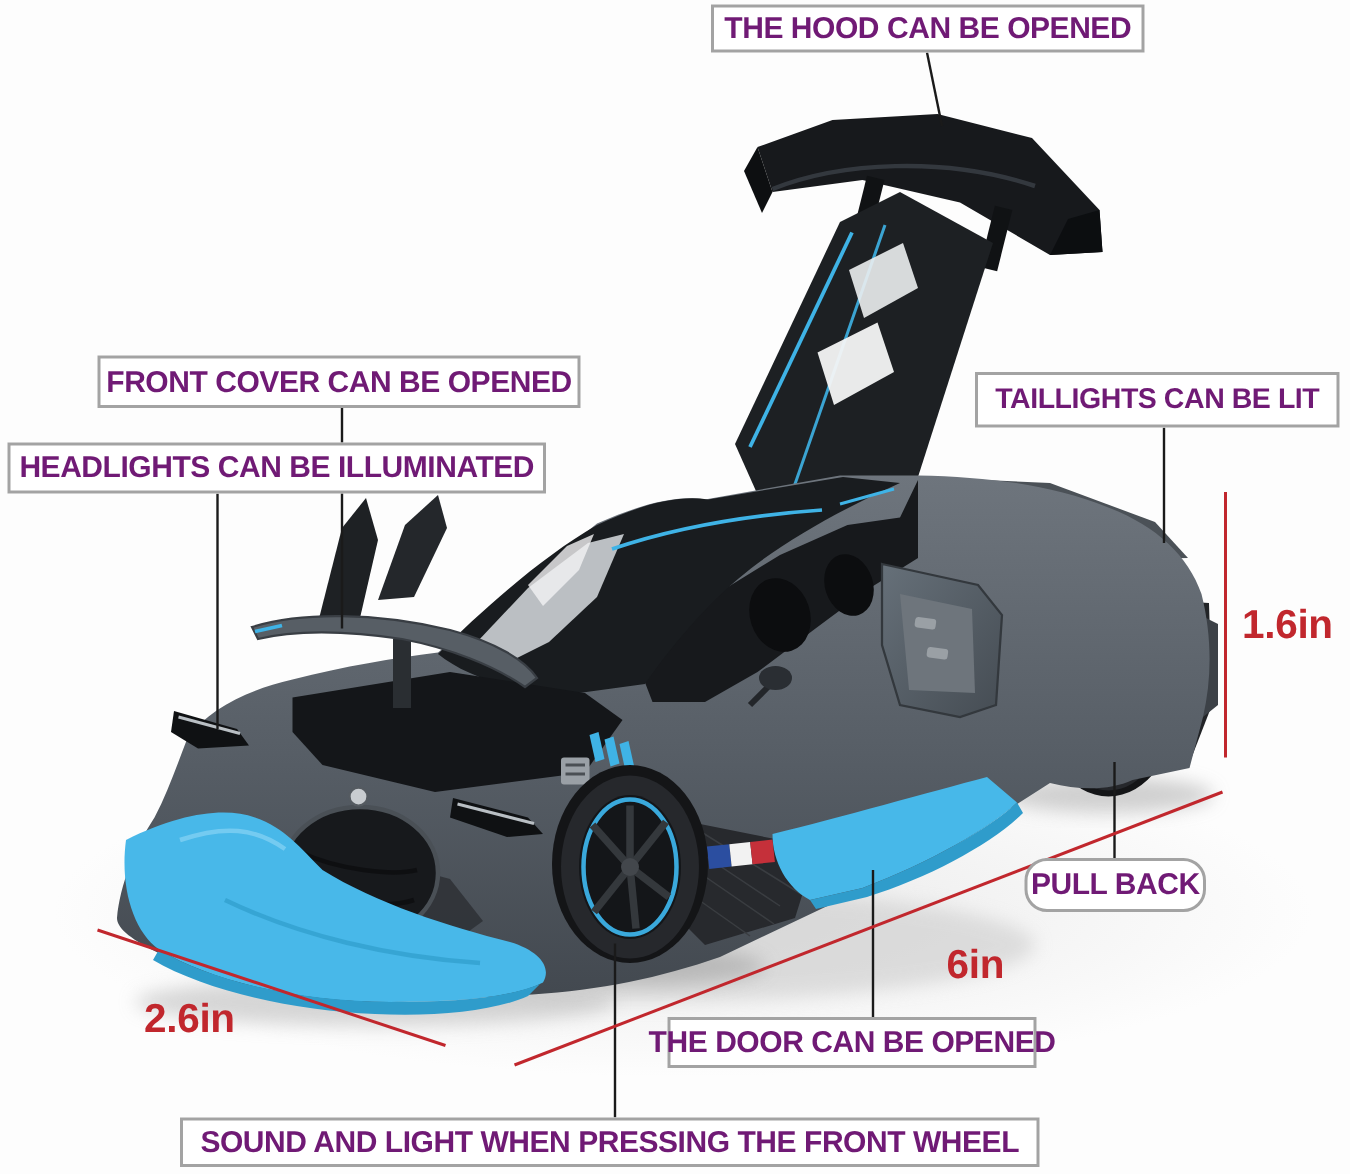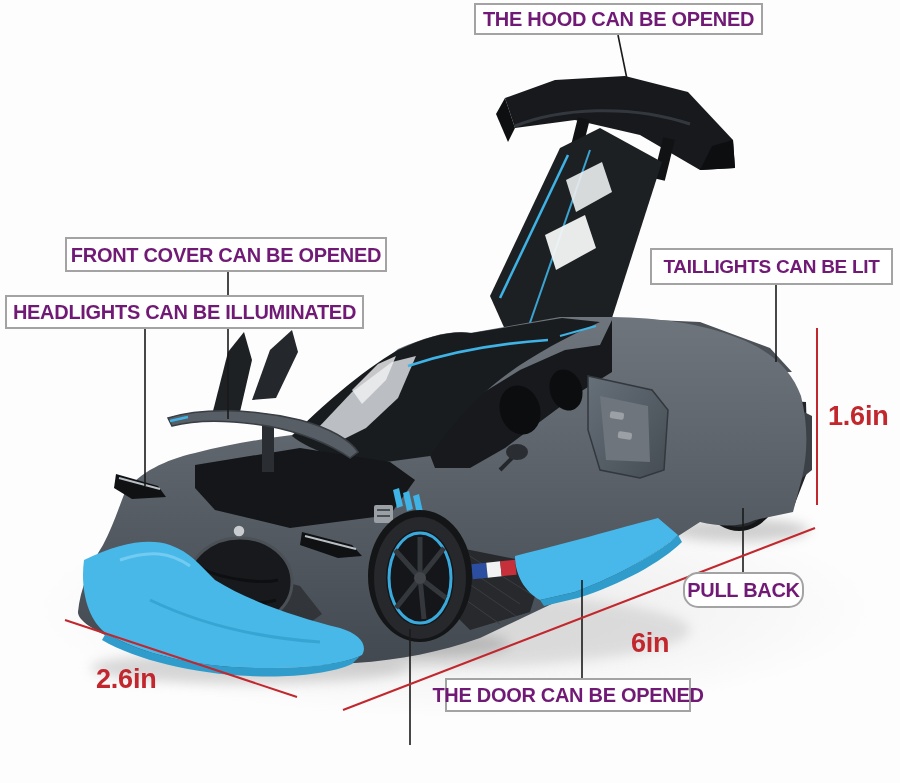--- a/index.html
+++ b/index.html
@@ -224,18 +224,19 @@
       <line x1="65" y1="620" x2="297" y2="697"></line>
     </g>
   </svg>
 
   <div class="callout cb-hood">THE HOOD CAN BE OPENED</div>
   <div class="callout cb-frontcover">FRONT COVER CAN BE OPENED</div>
   <div class="callout cb-headlights">HEADLIGHTS CAN BE ILLUMINATED</div>
   <div class="callout cb-taillights">TAILLIGHTS CAN BE LIT</div>
   <div class="callout cb-pullback">PULL BACK</div>
   <div class="callout cb-door">THE DOOR CAN BE OPENED</div>
+  <div class="callout cb-sound">SOUND AND LIGHT WHEN PRESSING THE FRONT WHEEL</div>
 
   <div class="dim dim-h">1.6in</div>
   <div class="dim dim-l">6in</div>
   <div class="dim dim-w">2.6in</div>
 
 </div>
 
 </body></html>

